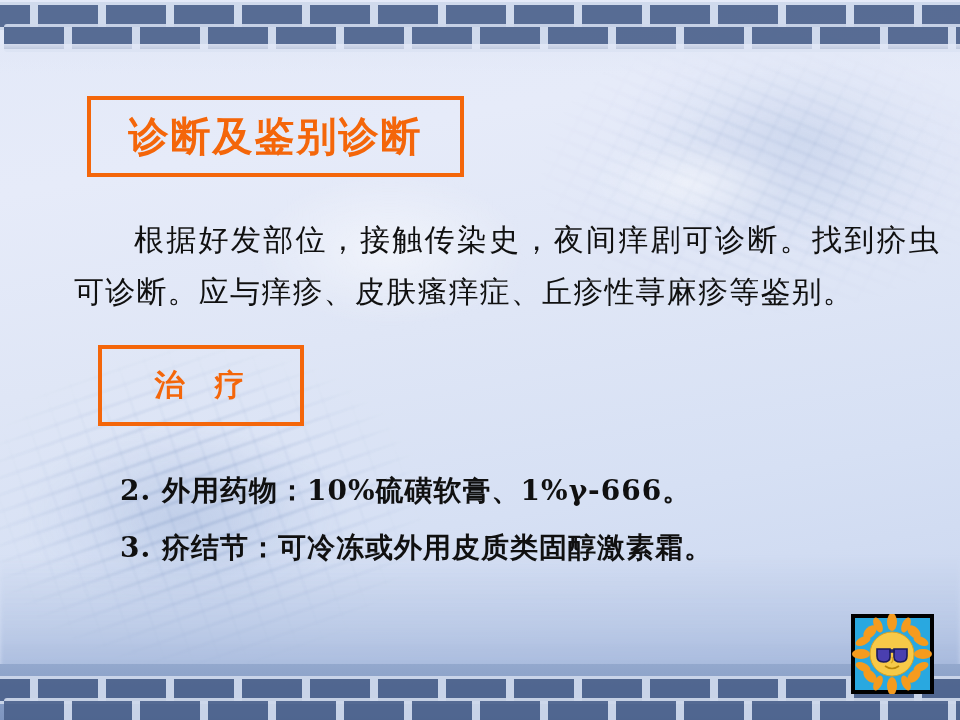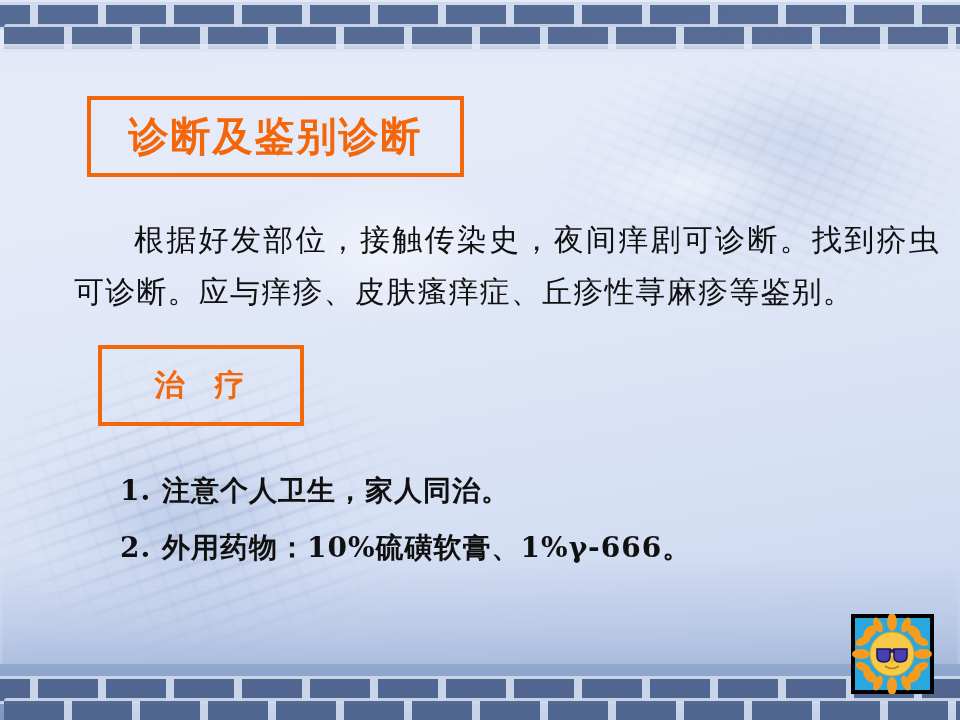--- a/index.html
+++ b/index.html
@@ -186,22 +186,22 @@
       <span class="title-text">诊断及鉴别诊断</span>
     </div>
 
     <div class="para">根据好发部位，接触传染史，夜间痒剧可诊断。找到疥虫可诊断。应与痒疹、皮肤瘙痒症、丘疹性荨麻疹等鉴别。</div>
 
     <div class="title-box" id="box-treatment">
       <span class="title-text">治  疗</span>
     </div>
 
     <div class="list">
-      <div class="list-item">1. 注意个人卫生，家人同治。</div>
       <div class="list-item">2. 外用药物：10%硫磺软膏、1%γ-666。</div>
+      <div class="list-item">3. 疥结节：可冷冻或外用皮质类固醇激素霜。</div>
     </div>
 
     <div id="sun-clipart">
       <svg width="83" height="80" viewBox="0 0 83 80" xmlns="http://www.w3.org/2000/svg">
         <rect x="4" y="4" width="75" height="72" fill="#29A8E0"></rect>
         <g fill="#F59B1E">
           <ellipse cx="41" cy="8" rx="5" ry="9"></ellipse>
           <ellipse cx="41" cy="72" rx="5" ry="9"></ellipse>
           <ellipse cx="10" cy="40" rx="9" ry="5"></ellipse>
           <ellipse cx="72" cy="40" rx="9" ry="5"></ellipse>

